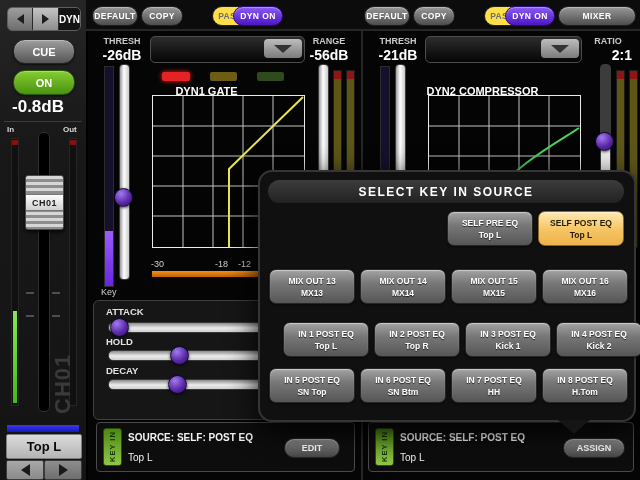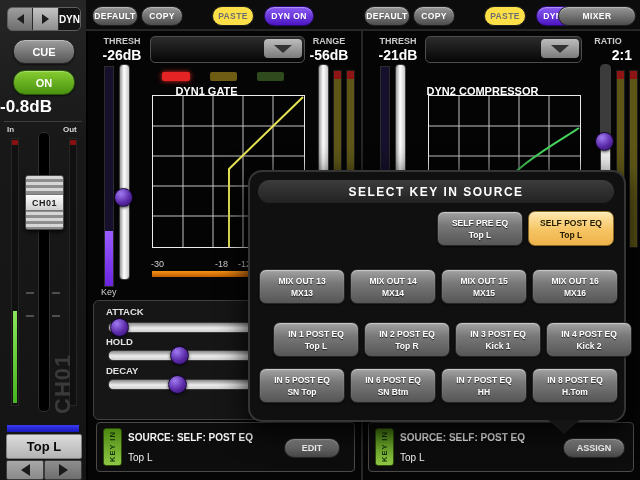--- a/index.html
+++ b/index.html
@@ -14,21 +14,21 @@
   .nav-btn{width:25px;height:100%;display:flex;align-items:center;justify-content:center;border-right:1px solid #2a2a2a;}
   .nav-btn.l{background:linear-gradient(#9e9e9e,#6e6e6e);}
   .nav-btn.r{background:linear-gradient(#c4c4c4,#8e8e8e);}
   .tri-l{width:0;height:0;border-top:5px solid transparent;border-bottom:5px solid transparent;border-right:7px solid #1d1d1d;}
   .tri-r{width:0;height:0;border-top:5px solid transparent;border-bottom:5px solid transparent;border-left:7px solid #1d1d1d;}
   .nav-lab{flex:1;color:#fff;font-size:10px;font-weight:bold;display:flex;align-items:center;justify-content:center;}
   .pill{border-radius:12px;border:1px solid #222;color:#fff;font-weight:bold;
         box-shadow:inset 0 1px 1px rgba(255,255,255,.35),0 1px 2px rgba(0,0,0,.6);}
   #cue{left:13px;top:39px;width:60px;height:23px;font-size:11px;background:linear-gradient(#9e9e9e,#565656);}
   #on{left:13px;top:70px;width:60px;height:23px;font-size:11px;background:linear-gradient(#86cc31,#49930f);border-color:#29570a;}
-  #gain{left:0;top:97px;width:64px;height:20px;color:#fff;font-size:17px;font-weight:bold;text-align:left;}
+  #gain{left:0;top:97px;width:64px;height:20px;color:#fff;font-size:17px;font-weight:bold;text-align:right;}
   #strip-hr{left:4px;top:121px;width:78px;height:0;border-top:1px solid #3d3d3d;}
   .mlab{color:#d8d8d8;font-size:8px;font-weight:bold;}
   .vmeter{width:6px;background:#101010;border:1px solid #262626;}
   .clip{position:absolute;left:0;top:1px;width:6px;height:5px;background:#8a1010;border-radius:1px;}
   #in-fill{position:absolute;left:1px;bottom:2px;width:4px;height:92px;background:linear-gradient(180deg,#8ae65a,#46b51e);}
   #fader-track{left:38px;top:132px;width:10px;height:278px;background:#000;border:1px solid #2e2e2e;border-radius:5px;box-shadow:inset 0 0 4px #000;}
   .dash{width:8px;height:2px;background:#4f4f4f;}
   #fader-cap{left:25px;top:175px;width:37px;height:53px;border-radius:3px;border:1px solid #4a4a4a;
      background:repeating-linear-gradient(180deg,#d6d6d6 0 3px,#8d8d8d 3px 6px);box-shadow:0 2px 4px rgba(0,0,0,.8);}
   #fader-cap .band{position:absolute;left:0;top:18px;width:100%;height:15px;background:linear-gradient(#fdfdfd,#cfcfcf);
@@ -39,21 +39,21 @@
   #chname{left:6px;top:434px;width:74px;height:23px;background:linear-gradient(#dcdcdc,#b4b4b4);border:1px solid #7d7d7d;border-radius:2px;color:#0a0a0a;font-size:13px;font-weight:bold;}
   .barrow{top:460px;width:36px;height:18px;border-radius:2px;border:1px solid #3a3a3a;}
   .tri-l2{width:0;height:0;border-top:6px solid transparent;border-bottom:6px solid transparent;border-right:9px solid #1a1a1a;}
   .tri-r2{width:0;height:0;border-top:6px solid transparent;border-bottom:6px solid transparent;border-left:9px solid #1a1a1a;}
 
   
   #toolbar{left:86px;top:0;width:554px;height:29px;background:#0c0c0c;border-bottom:2px solid #262626;}
   .tb{top:6px;height:18px;border-radius:10px;font-size:8.5px;letter-spacing:.4px;font-weight:bold;color:#fff;
       background:linear-gradient(#989898,#4d4d4d);border:1px solid #1f1f1f;box-shadow:inset 0 1px 1px rgba(255,255,255,.35);}
   .tb.dis{background:#fde047;color:#6f6f6f;box-shadow:none;margin-left:26px;}
-  .tb.pur{background:linear-gradient(#8a5cf4,#4c16c2);border-color:#2a0a74;margin-left:31px;}
+  .tb.pur{background:linear-gradient(#8a5cf4,#4c16c2);border-color:#2a0a74;}
 
   #vdivider{left:361px;top:29px;width:2px;height:451px;background:#262626;}
 
   
   .sm-lab{color:#c9c9c9;font-size:9px;font-weight:bold;text-align:center;}
   .sm-val{color:#fff;font-size:14px;font-weight:bold;text-align:center;}
   .dd{height:25px;border-radius:5px;background:linear-gradient(#2c2c2c,#050505);border:1px solid #4d4d4d;color:#fff;font-size:11px;font-weight:bold;}
   .dd .dd-lab{position:absolute;left:0;top:0;right:42px;height:100%;display:flex;align-items:center;justify-content:center;margin-top:41px;}
   .dd-arrow{position:absolute;right:2px;top:2px;width:38px;height:19px;border-radius:4px;background:linear-gradient(#bdbdbd,#7c7c7c);display:flex;align-items:center;justify-content:center;}
   .dd-tri{width:0;height:0;border-left:9px solid transparent;border-right:9px solid transparent;border-top:8px solid #333;}
@@ -78,21 +78,21 @@
   .kpanel{top:422px;height:48px;border:1.5px solid #4a4a4a;border-radius:4px;background:#0d0d0d;}
   .kbadge{width:17px;height:36px;border-radius:3px;background:linear-gradient(#8fc845,#4d8812);border:1px solid #2c4d08;
           color:#11300a;font-size:7.5px;font-weight:bold;letter-spacing:1px;writing-mode:vertical-rl;transform:rotate(180deg);
           display:flex;align-items:center;justify-content:center;}
   .ksrc{color:#f2f2f2;font-size:10px;font-weight:bold;}
   .kname{color:#f2f2f2;font-size:10px;}
   .kbtn{height:18px;border-radius:10px;font-size:9px;font-weight:bold;color:#fff;
         background:linear-gradient(#8f8f8f,#474747);border:1px solid #242424;box-shadow:inset 0 1px 1px rgba(255,255,255,.35);}
 
   
-  #popup{left:248px;top:170px;width:374px;height:248px;background:#101010;border:2px solid #353535;border-radius:14px;
+  #popup{left:258px;top:170px;width:374px;height:248px;background:#101010;border:2px solid #353535;border-radius:14px;
          box-shadow:0 8px 30px rgba(0,0,0,.95);z-index:50;}
   #popup-pointer{position:absolute;left:298px;bottom:-14px;width:0;height:0;
          border-left:16px solid transparent;border-right:16px solid transparent;border-top:14px solid #151515;}
   #popup-title{position:absolute;left:8px;top:8px;width:356px;height:23px;border-radius:12px;background:linear-gradient(#3c3c3c,#222);
          color:#fff;font-size:12px;font-weight:bold;letter-spacing:1.5px;display:flex;align-items:center;justify-content:center;}
   .src-row{position:absolute;display:flex;gap:5px;}
   .src-btn{width:84px;height:33px;border-radius:7px;border:1px solid #262626;
         background:linear-gradient(#a3a3a3,#787878 40%,#565656);
         box-shadow:inset 0 1px 1px rgba(255,255,255,.45),0 1px 2px rgba(0,0,0,.5);
         display:flex;flex-direction:column;align-items:center;justify-content:center;

